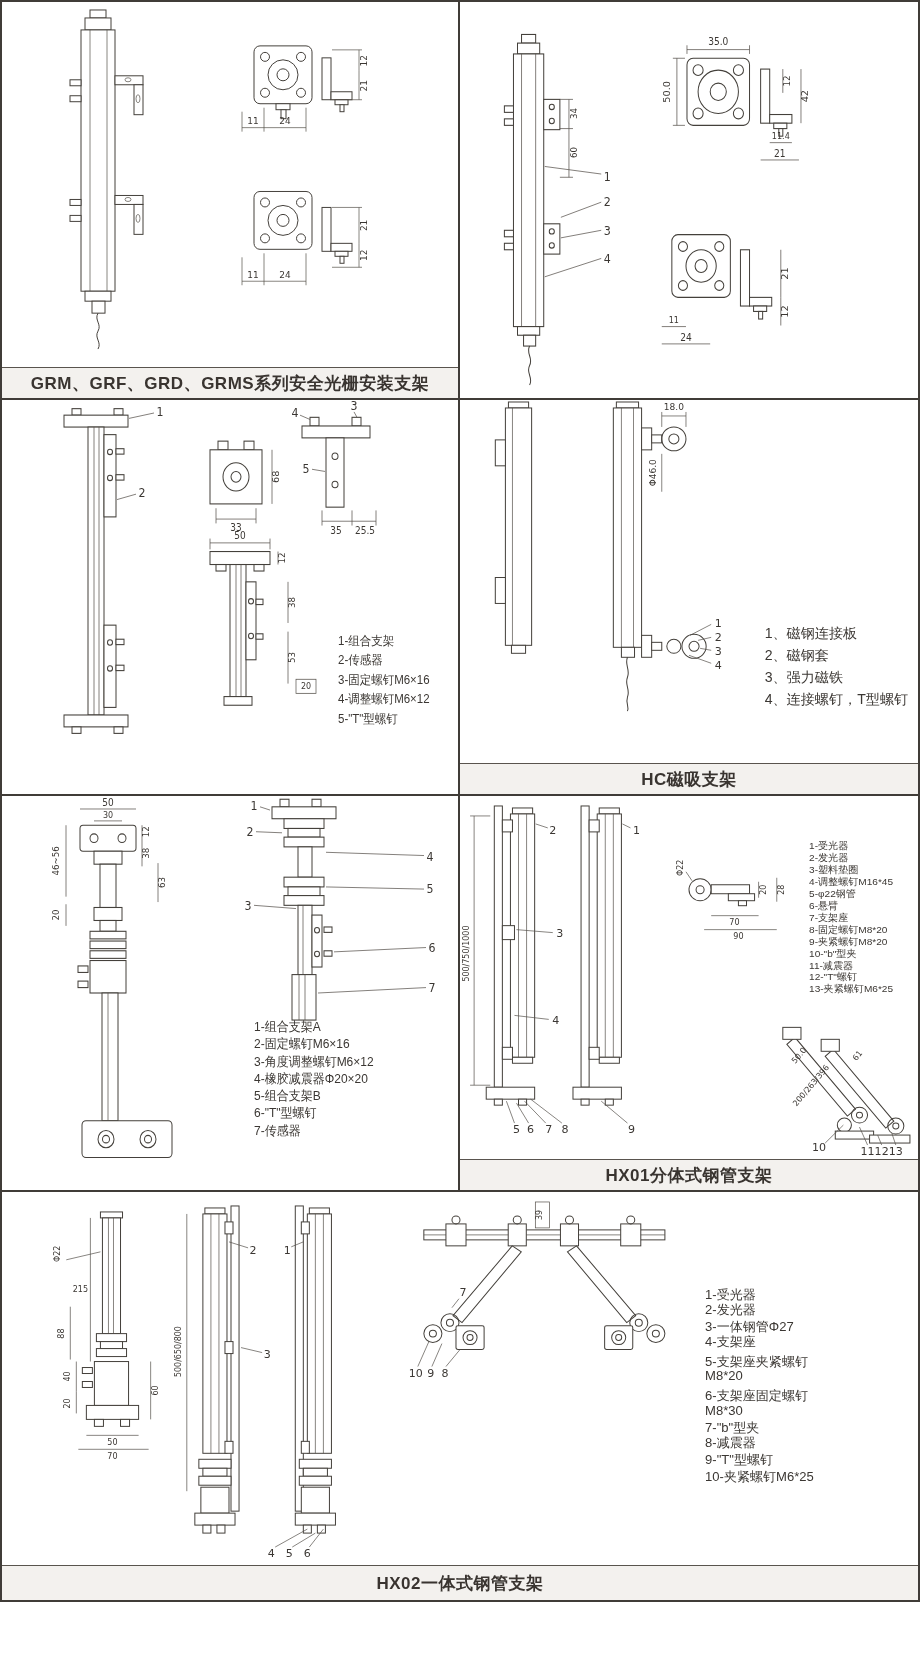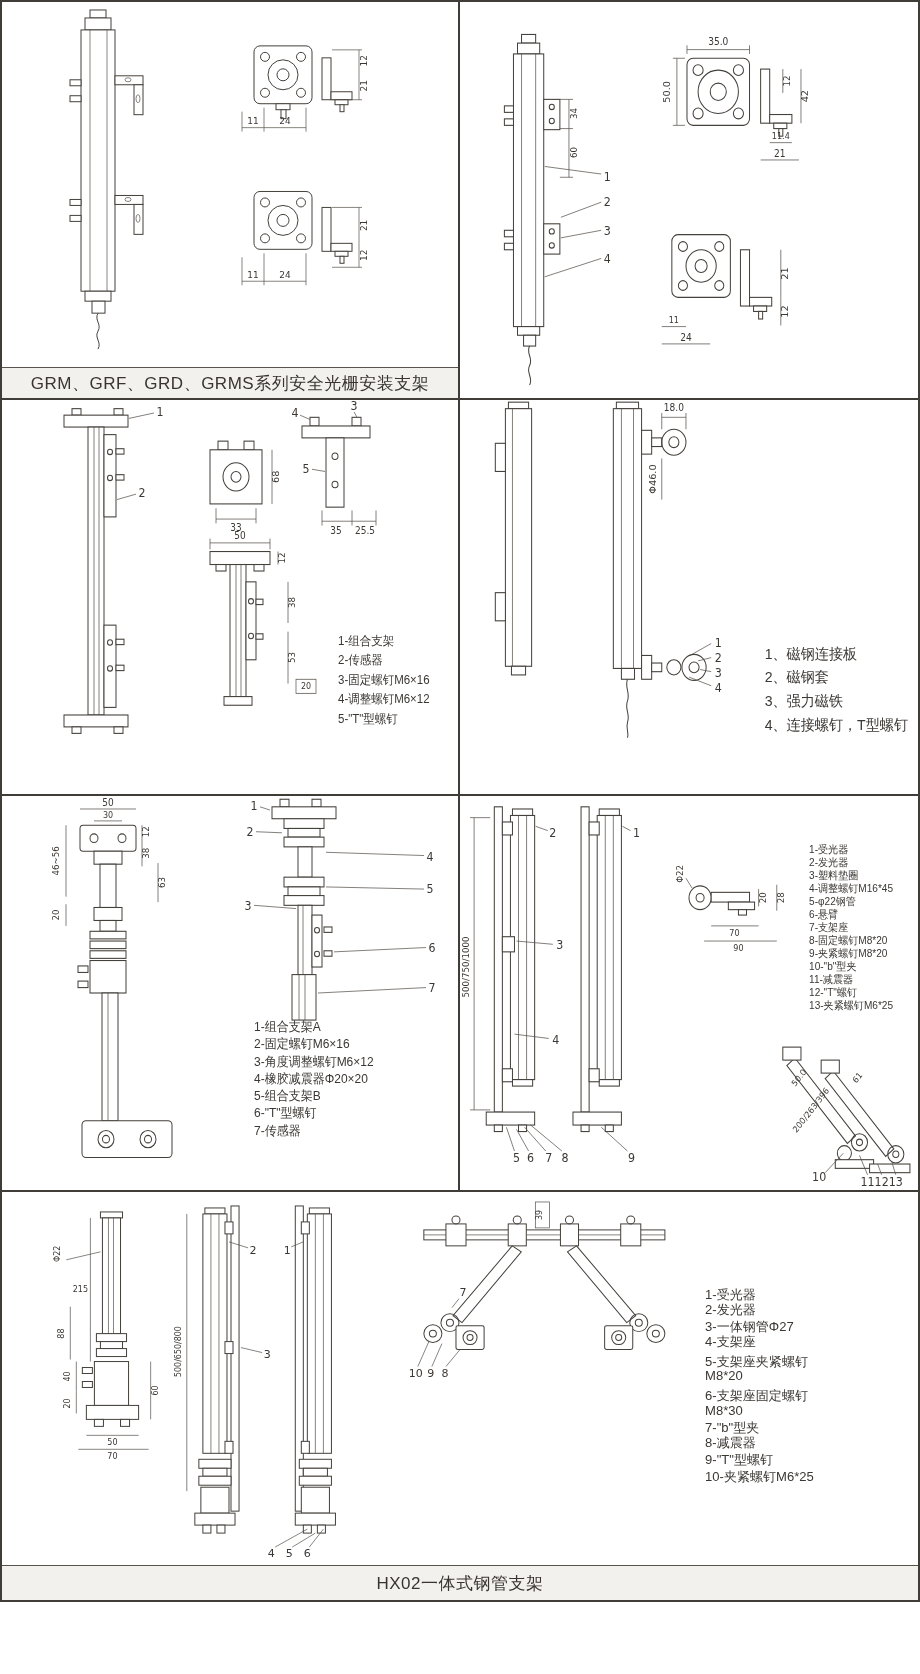--- a/index.html
+++ b/index.html
@@ -7,21 +7,21 @@
   .frame{position:absolute;left:0;top:0;width:916px;height:1598px;border:2px solid #403c38;}
   .row{position:absolute;left:0;width:100%;display:flex;box-sizing:border-box;}
   .row-b{border-bottom:2px solid #403c38;}
   .cell{position:relative;display:flex;flex-direction:column;box-sizing:border-box;}
   .cell-l{width:458px;border-right:2px solid #403c38;}
   .cell-r{flex:1;}
   .cell-full{width:100%;}
   .drawing{flex:1 1 auto;position:relative;}
   .drawing svg{position:absolute;left:0;top:0;width:100%;height:100%;}
   .panel-title{height:30px;border-top:1px solid #59544e;background:#f3f1ee;display:flex;align-items:center;justify-content:center;
-    font-size:17px;font-weight:400;color:#393430;letter-spacing:.5px;}
+    font-size:17px;font-weight:700;color:#393430;letter-spacing:.5px;}
   .panel-title.tall{height:34px;}
   
   .ln{stroke:#44403b;stroke-width:1;fill:none;}
   .lt{stroke:#55504a;stroke-width:.7;fill:none;}
   .fw{fill:#ffffff;stroke:#44403b;stroke-width:1;}
   text{fill:#3b3733;}
   .dim{font:9px "DejaVu Sans",sans-serif;text-anchor:middle;}
   .dm8{font:8px "DejaVu Sans",sans-serif;text-anchor:middle;}
   .co{font:11px "DejaVu Sans",sans-serif;text-anchor:middle;}
   .pt10{font:10px "Liberation Sans",sans-serif;}
@@ -372,20 +372,21 @@
             <text class="co" x="256" y="270">4</text>
           </g>
           <g>
             <text class="pt14" x="302" y="239">1、磁钢连接板</text>
             <text class="pt14" x="302" y="261">2、磁钢套</text>
             <text class="pt14" x="302" y="283">3、强力磁铁</text>
             <text class="pt14" x="302" y="305">4、连接螺钉，T型螺钉</text>
           </g>
         </svg>
       </div>
+      <div class="panel-title">HC磁吸支架</div>
     </div>
   </div>
 
   <div class="row row-b" style="top:794px;height:396px">
 
     <div class="cell cell-l">
       <div class="drawing">
         <svg viewBox="0 0 456 364" preserveAspectRatio="none">
           <g>
             <line class="lt" x1="78" y1="12" x2="134" y2="12"></line>
@@ -579,20 +580,21 @@
             <text class="pt10" x="346" y="125">7-支架座</text>
             <text class="pt10" x="346" y="137">8-固定螺钉M8*20</text>
             <text class="pt10" x="346" y="149">9-夹紧螺钉M8*20</text>
             <text class="pt10" x="346" y="161">10-"b"型夹</text>
             <text class="pt10" x="346" y="173">11-减震器</text>
             <text class="pt10" x="346" y="185">12-"T"螺钉</text>
             <text class="pt10" x="346" y="197">13-夹紧螺钉M6*25</text>
           </g>
         </svg>
       </div>
+      <div class="panel-title">HX01分体式钢管支架</div>
     </div>
   </div>
 
   <div class="row" style="top:1190px;height:408px">
     <div class="cell cell-full">
       <div class="drawing">
         <svg viewBox="0 0 912 374" preserveAspectRatio="none">
           <g>
             <line class="lt" x1="64" y1="68" x2="98" y2="60"></line>
             <text class="dm8" transform="translate(58,62) rotate(-90)">Φ22</text>

